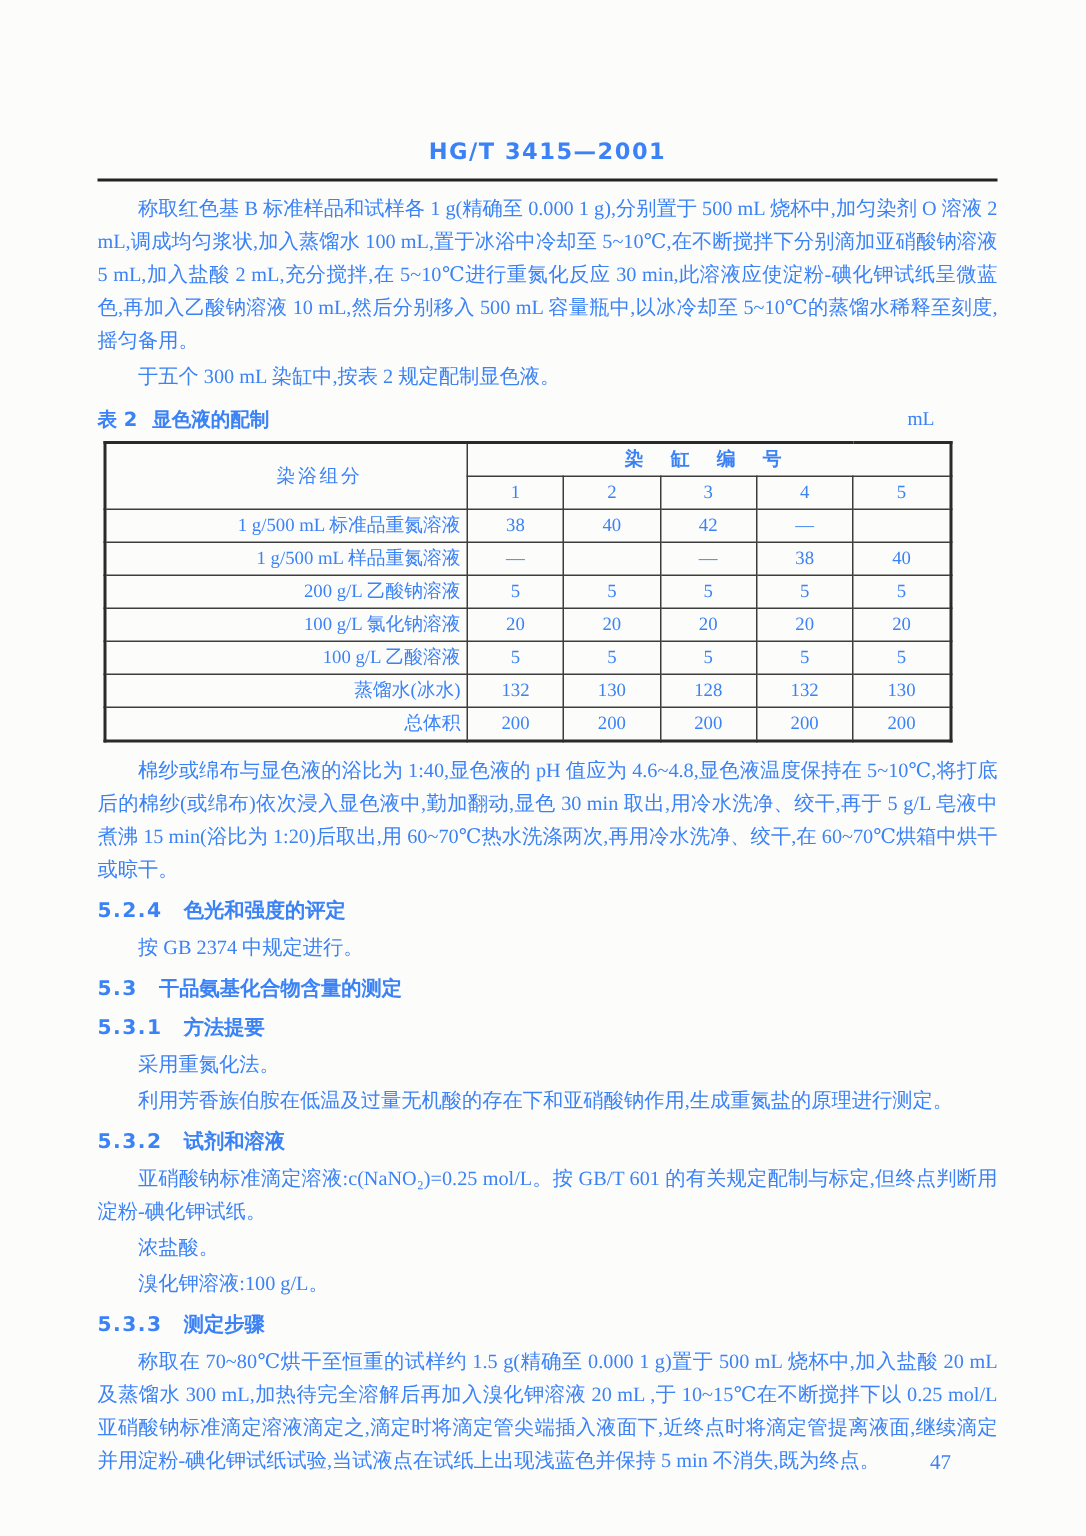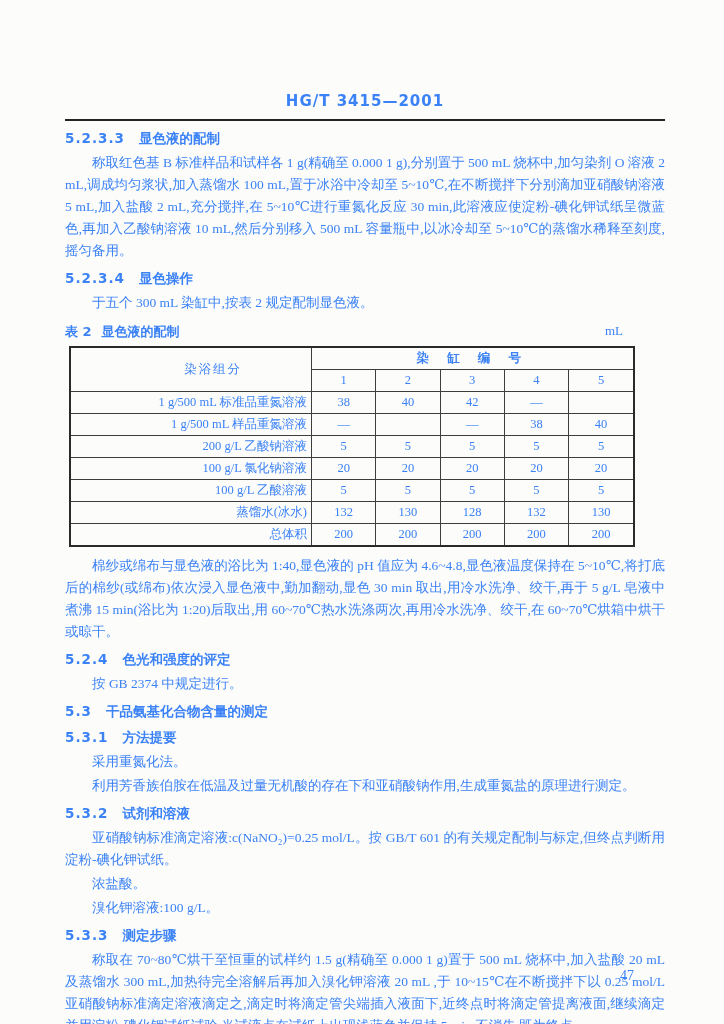--- a/index.html
+++ b/index.html
@@ -86,28 +86,22 @@
   }
 </style>
 </head>
 <body>
 
 <div class="page">
 
   <div class="doc-header">HG/T 3415—2001</div>
   <hr class="header-rule">
 
-  <div class="sec-heading">
-    <span class="num">5.2.3.3</span><span>显色液的配制</span>
-  </div>
   <p class="para">称取红色基 B 标准样品和试样各 1 g(精确至 0.000 1 g),分别置于 500 mL 烧杯中,加匀染剂 O 溶液 2 mL,调成均匀浆状,加入蒸馏水 100 mL,置于冰浴中冷却至 5~10℃,在不断搅拌下分别滴加亚硝酸钠溶液 5 mL,加入盐酸 2 mL,充分搅拌,在 5~10℃进行重氮化反应 30 min,此溶液应使淀粉-碘化钾试纸呈微蓝色,再加入乙酸钠溶液 10 mL,然后分别移入 500 mL 容量瓶中,以冰冷却至 5~10℃的蒸馏水稀释至刻度,摇匀备用。</p>
 
-  <div class="sec-heading">
-    <span class="num">5.2.3.4</span><span>显色操作</span>
-  </div>
   <p class="para">于五个 300 mL 染缸中,按表 2 规定配制显色液。</p>
 
   <div class="tbl-caption">
     <span class="cap-label">表 2</span><span>显色液的配制</span>
     <span class="tbl-unit">mL</span>
   </div>
 
   <table class="t2">
     <tbody>
       <tr>

